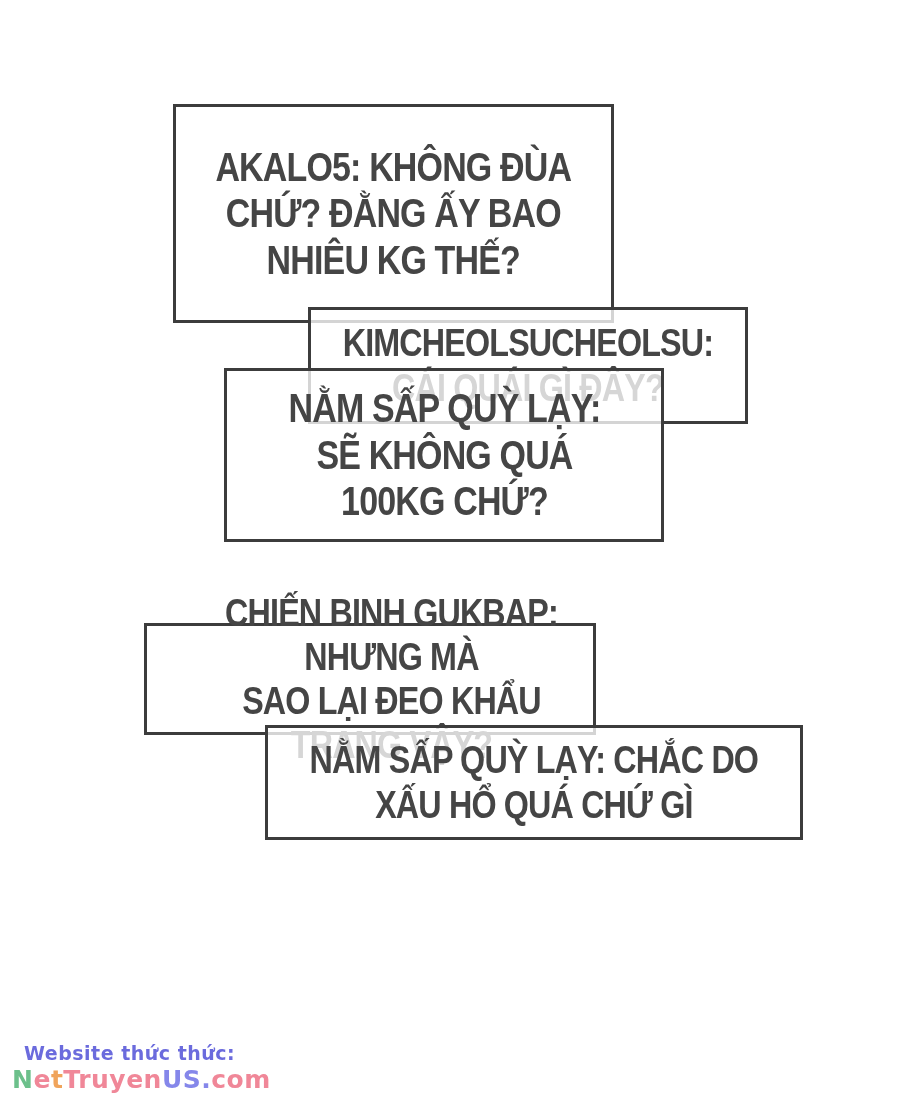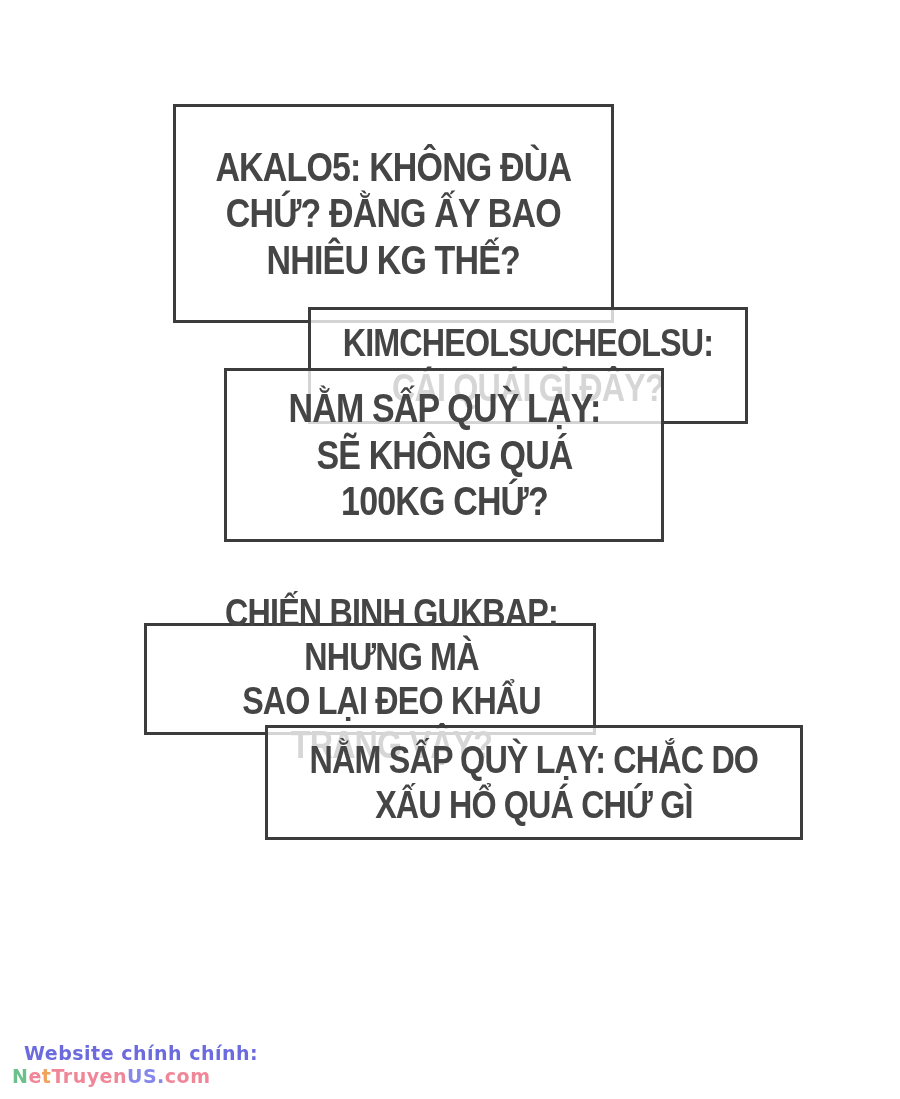--- a/index.html
+++ b/index.html
@@ -56,21 +56,21 @@
   .watermark-label {
     display: block;
     margin-left: 12px;
     font-size: 19px;
     font-weight: bold;
     letter-spacing: 0.5px;
   }
   .site-logo {
     display: block;
     margin-top: 3px;
-    font-size: 19px;
+    font-size: 25px;
     font-weight: bold;
     letter-spacing: 0.5px;
     line-height: 1;
   }
 </style>
 </head>
 <body>
 
 <div id="page">
 
@@ -95,17 +95,17 @@
     <div class="chat-text">CHIẾN BINH GUKBAP: NHƯNG MÀ
 SAO LẠI ĐEO KHẨU TRANG VẬY?</div>
   </div>
 
   <div id="box5" class="chat-box">
     <div class="chat-text">NẰM SẤP QUỲ LẠY: CHẮC DO
 XẤU HỔ QUÁ CHỨ GÌ</div>
   </div>
 
   <div class="watermark">
-    <span class="watermark-label" style="color: rgb(107, 107, 221);">Website chính chính:</span>
+    <span class="watermark-label" style="color: rgb(107, 107, 221);">Website thức thức:</span>
     <span class="site-logo"><span style="color: rgb(108, 192, 139);">N</span><span style="color: rgb(240, 135, 152);">e</span><span style="color: rgb(240, 164, 91);">t</span><span style="color: rgb(240, 135, 152);">T</span><span style="color: rgb(240, 135, 152);">r</span><span style="color: rgb(240, 135, 152);">u</span><span style="color: rgb(240, 135, 152);">y</span><span style="color: rgb(240, 135, 152);">e</span><span style="color: rgb(240, 135, 152);">n</span><span style="color: rgb(133, 135, 234);">U</span><span style="color: rgb(133, 135, 234);">S</span><span style="color: rgb(133, 135, 234);">.</span><span style="color: rgb(240, 135, 152);">c</span><span style="color: rgb(240, 135, 152);">o</span><span style="color: rgb(240, 135, 152);">m</span></span>
   </div>
 
 </div>
 
 </body></html>

